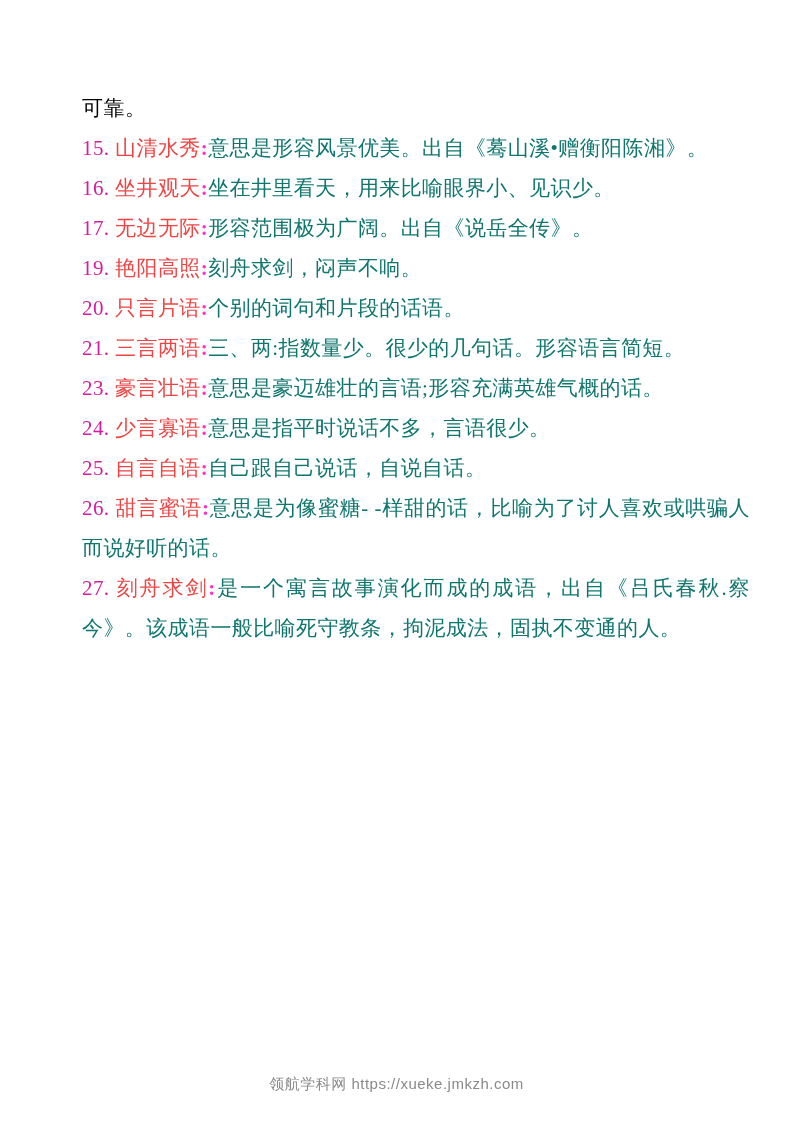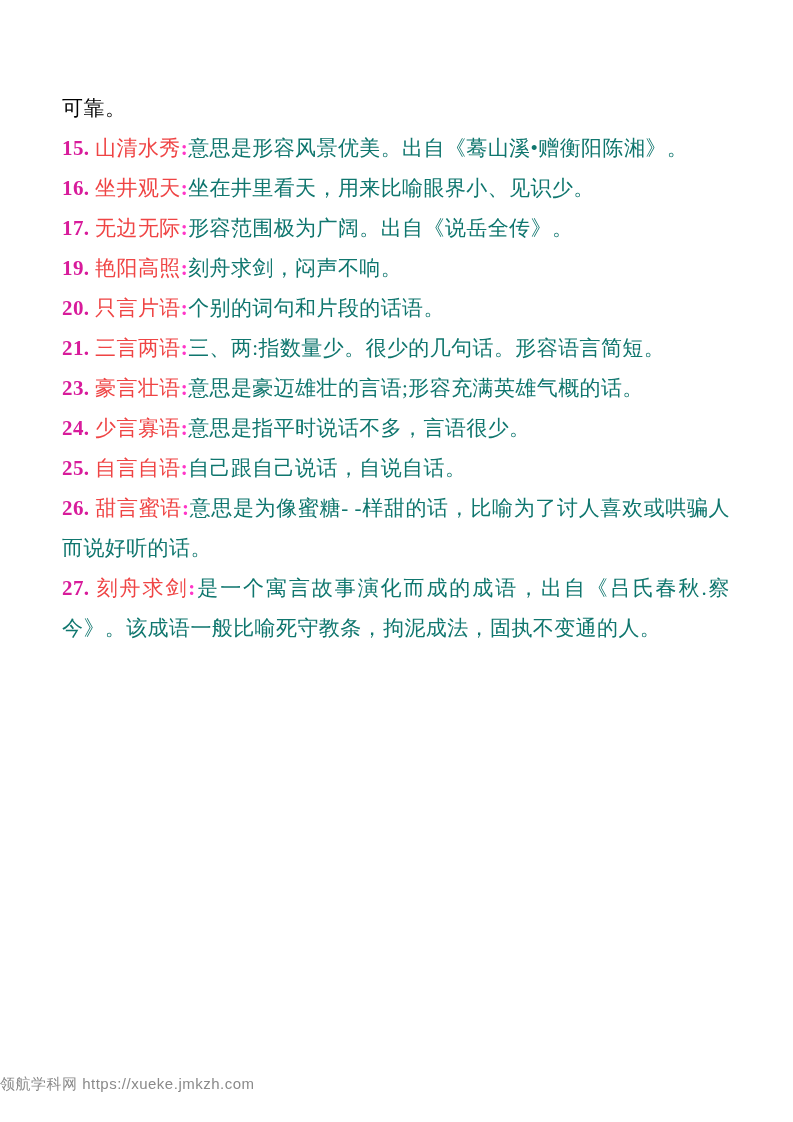--- a/index.html
+++ b/index.html
@@ -15,60 +15,60 @@
     position: relative;
     overflow: hidden;
   }
   .page {
     position: absolute;
     left: 0;
     top: 0;
     width: 793px;
     height: 1122px;
     box-sizing: border-box;
-    padding: 88px 62px 0 62px;
+    padding: 88px 62px 0 82px;
   }
   .content {
     width: 668px;
   }
   .line-plain {
     font-size: 21px;
     line-height: 40px;
     color: #000000;
     letter-spacing: 0.5px;
   }
   .entry {
     font-size: 21px;
     line-height: 40px;
     letter-spacing: 0.4px;
     text-align: justify;
     margin: 0;
   }
   .entry .num {
     color: #d81b9b;
-    font-weight: bold;
+    font-weight: normal;
     font-family: "Liberation Serif", serif;
   }
   .entry .term {
     color: #ef4444;
     font-weight: normal;
   }
   .entry .colon {
     color: #ff35c8;
     font-weight: bold;
   }
   .entry .def {
     color: #0f766e;
   }
   .footer {
     position: absolute;
     left: 0;
     bottom: 28px;
     width: 100%;
-    text-align: left;
+    text-align: center;
     font-size: 15px;
     color: #8a8a8a;
     font-family: "Liberation Sans", sans-serif;
     letter-spacing: 0.5px;
   }
 </style>
 </head>
 <body>
 
 <div class="page">

